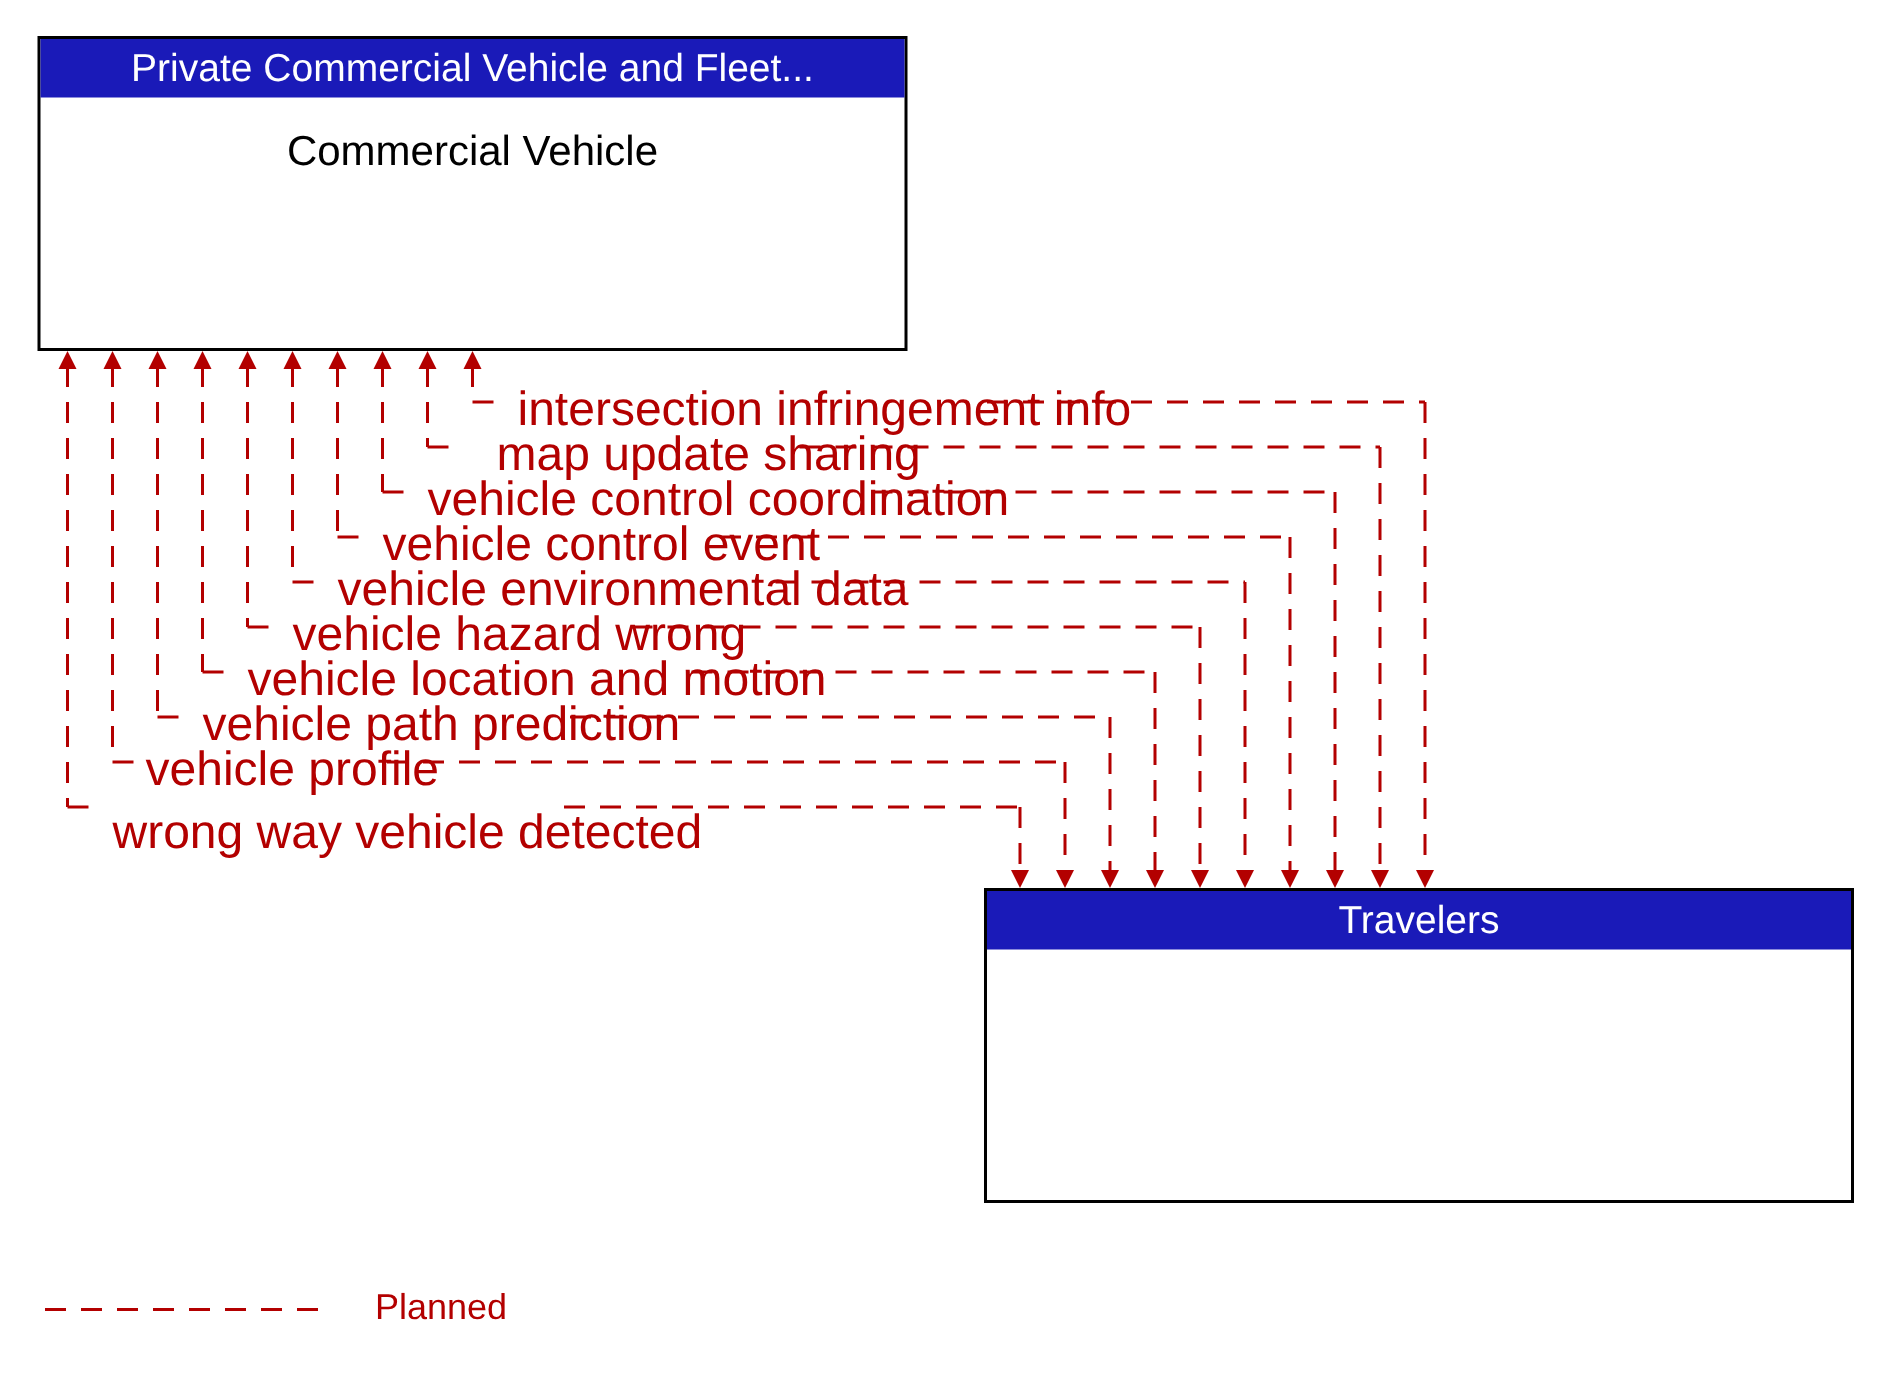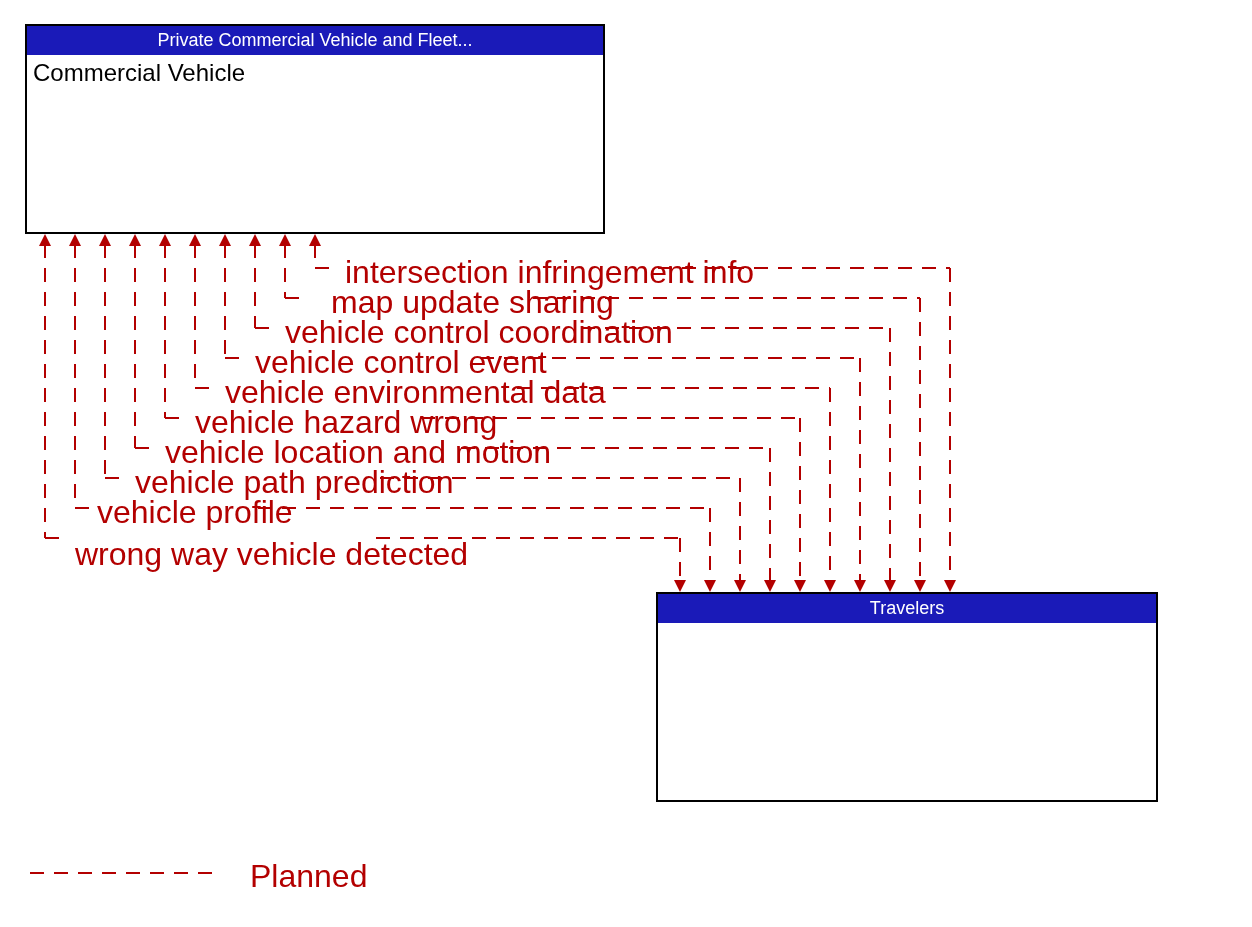--- a/index.html
+++ b/index.html
@@ -11,35 +11,36 @@
     background: #ffffff;
     font-family: Arial, Helvetica, sans-serif;
     position: relative;
   }
   .box {
     position: absolute;
     border: 2px solid #000;
     background: #fff;
   }
   .box-header {
-    font-size: 18px;
+    font-size: 26px;
     color: #fff;
     text-align: center;
     padding: 4px 6px;
     white-space: nowrap;
     overflow: hidden;
   }
   .box-title {
-    font-size: 24px;
+    font-size: 28px;
     color: #000;
-    padding: 4px 6px;
+    text-align: center;
+    padding: 20px 6px;
   }
   #box-top { left: 25px; top: 24px; width: 580px; height: 210px; }
   #box-top .box-header { background: #1a1ab8; }
-  #box-bottom { left: 656px; top: 592px; width: 502px; height: 210px; }
+  #box-bottom { left: 656px; top: 592px; width: 580px; height: 210px; }
   #box-bottom .box-header { background: #1a1ab8; }
 
   .flow-label {
     position: absolute;
     font-size: 32px;
     color: #b30000;
     white-space: nowrap;
   }
 
   svg.connectors {
@@ -54,21 +55,21 @@
     stroke-dasharray: 14 10;
     fill: none;
   }
   .arrowhead {
     fill: #b30000;
     stroke: none;
   }
   .legend-label {
     position: absolute;
     left: 250px; top: 858px;
-    font-size: 32px;
+    font-size: 24px;
     color: #b30000;
   }
 </style>
 </head>
 <body>
 
 <div id="box-top" class="box">
   <div class="box-header">Private Commercial Vehicle and Fleet...</div>
   <div class="box-title">Commercial Vehicle</div>
 </div>

